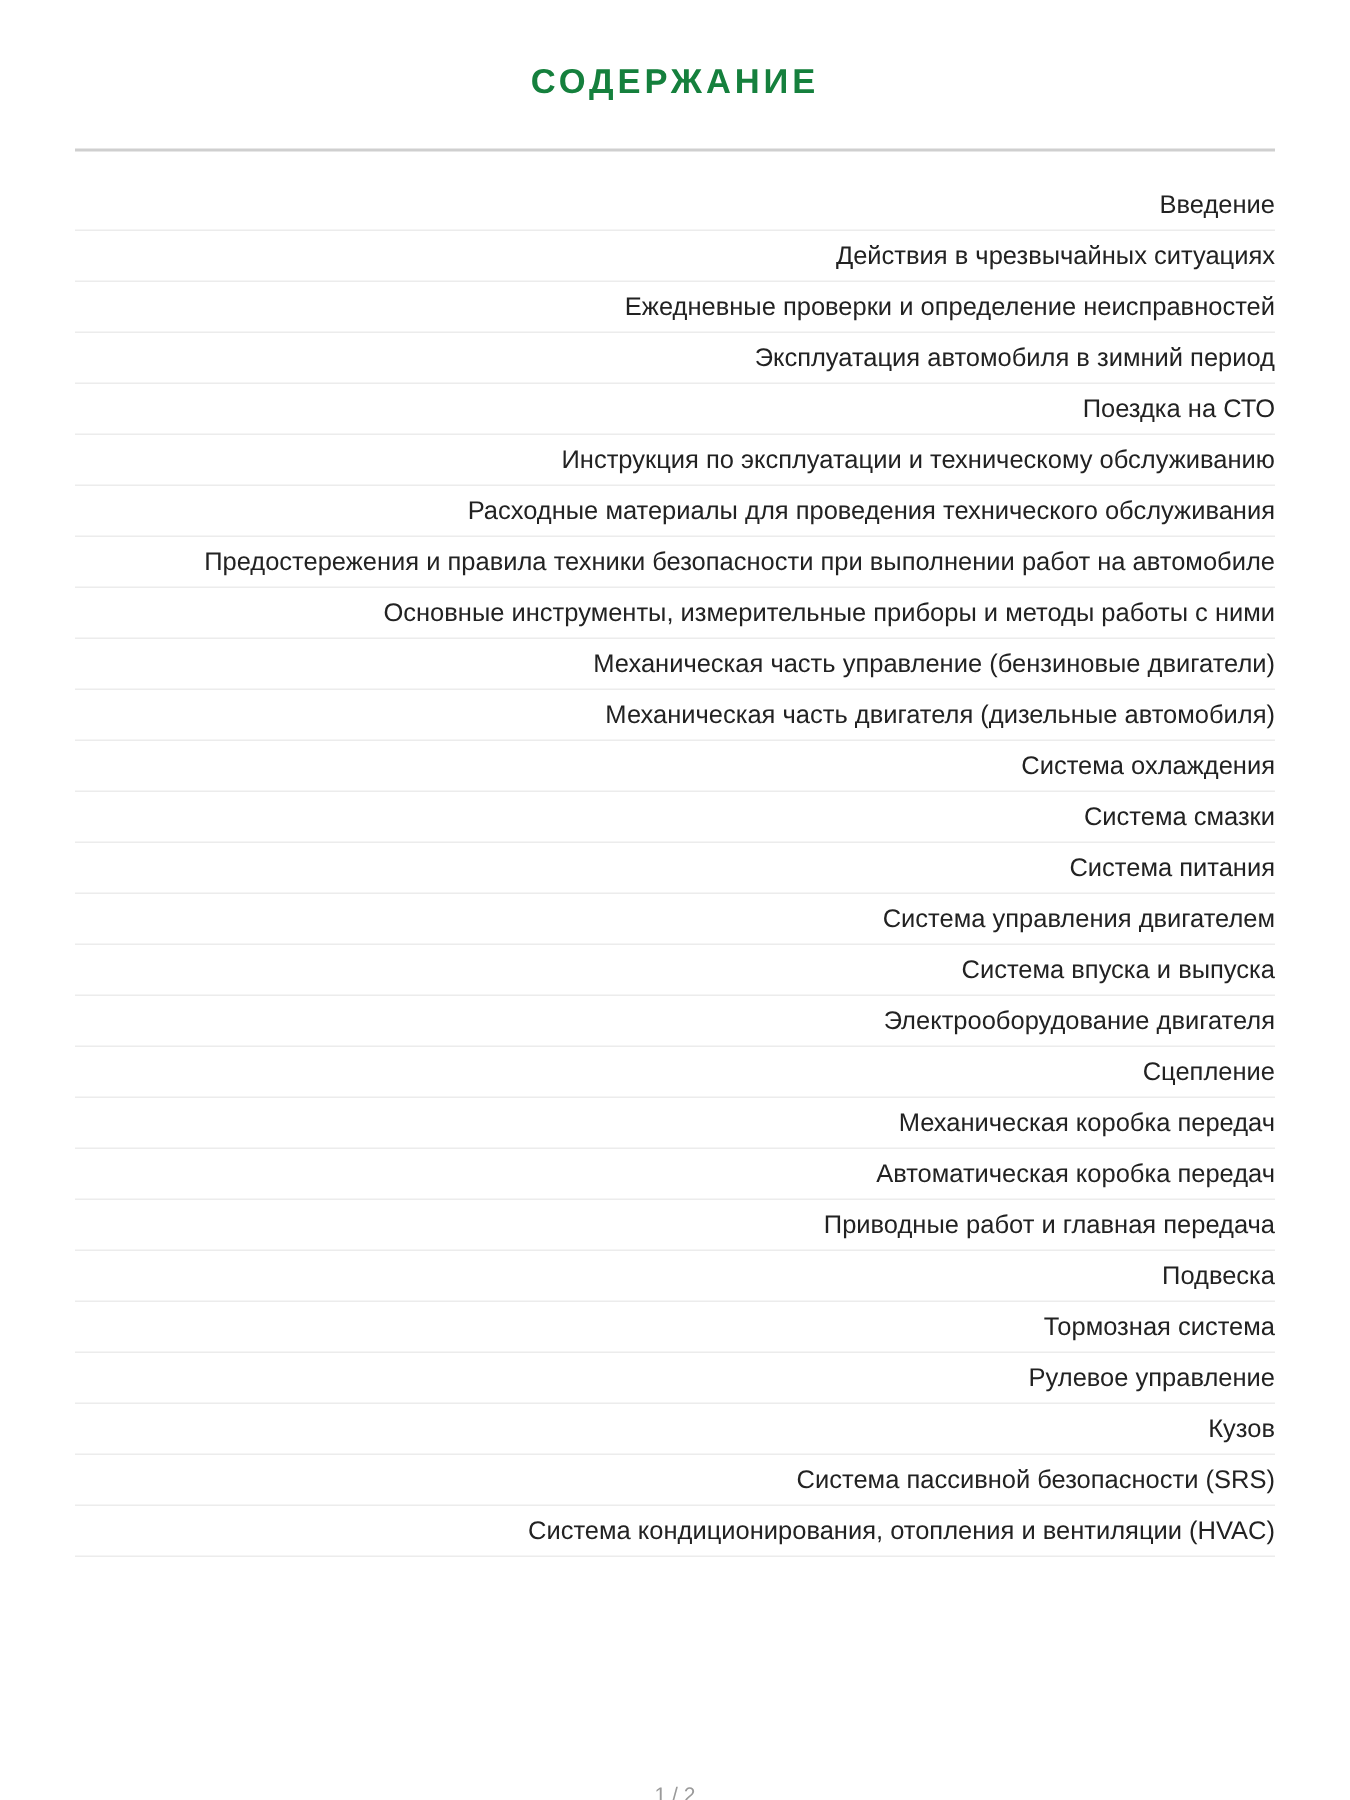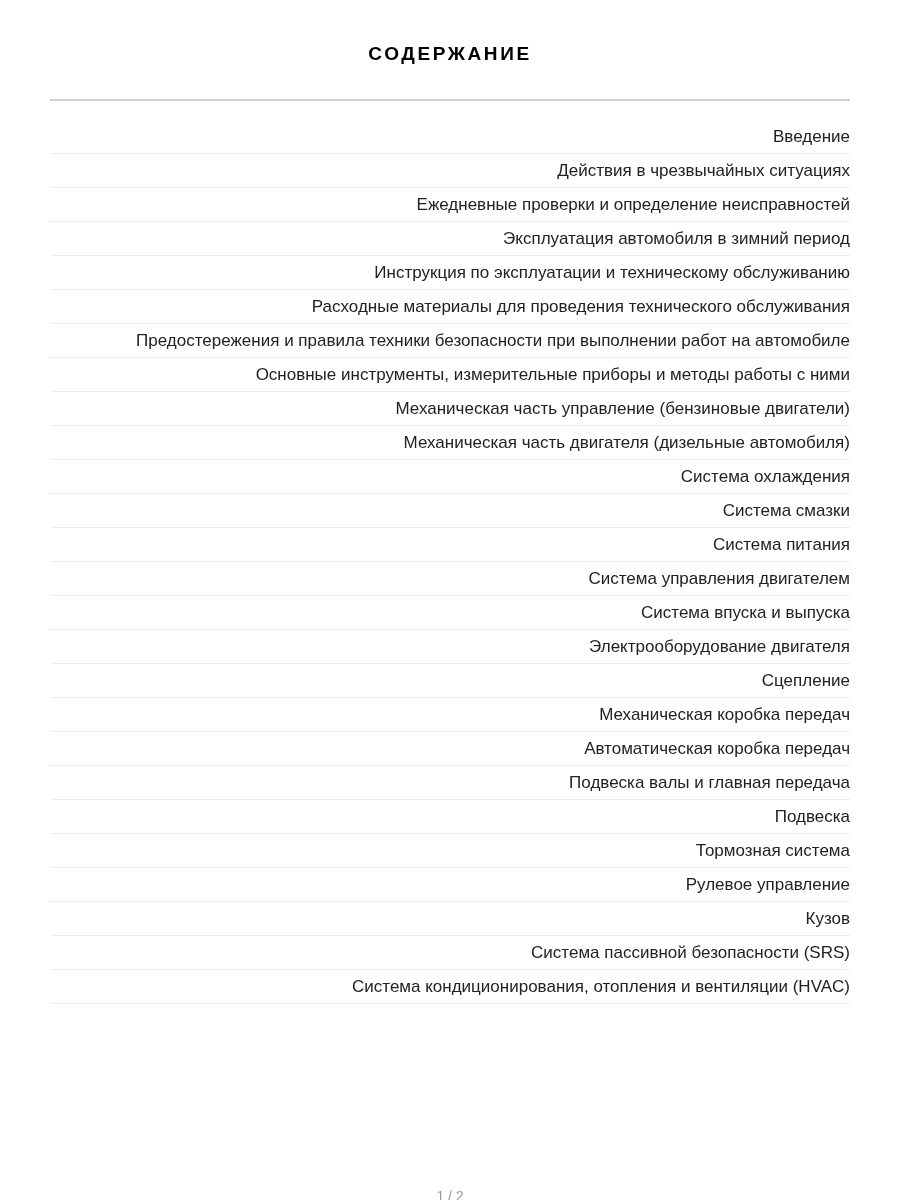--- a/index.html
+++ b/index.html
@@ -14,24 +14,24 @@
     font-family: "Liberation Sans", "DejaVu Sans", sans-serif;
     color: #222222;
     overflow: hidden;
   }
   .title {
     position: absolute;
     top: 38px;
     left: 0;
     width: 900px;
     text-align: center;
-    font-size: 19px;
+    font-size: 23px;
     font-weight: bold;
     letter-spacing: 2.6px;
-    color: #000000;
+    color: #15803d;
     margin: 0;
     line-height: 32px;
   }
   .title-rule {
     position: absolute;
     top: 99px;
     left: 50px;
     width: 800px;
     height: 2px;
     background: #cfcfcf;
@@ -74,36 +74,37 @@
 <body>
 
 <h1 class="title">СОДЕРЖАНИЕ</h1>
 <div class="title-rule"></div>
 
 <ul class="toc" id="toc-list">
     <li class="toc-item"><span>Введение</span></li>
     <li class="toc-item"><span>Действия в чрезвычайных ситуациях</span></li>
     <li class="toc-item"><span>Ежедневные проверки и определение неисправностей</span></li>
     <li class="toc-item"><span>Эксплуатация автомобиля в зимний период</span></li>
+    <li class="toc-item"><span>Поездка на СТО</span></li>
     <li class="toc-item"><span>Инструкция по эксплуатации и техническому обслуживанию</span></li>
     <li class="toc-item"><span>Расходные материалы для проведения технического обслуживания</span></li>
     <li class="toc-item"><span>Предостережения и правила техники безопасности при выполнении работ на автомобиле</span></li>
     <li class="toc-item"><span>Основные инструменты, измерительные приборы и методы работы с ними</span></li>
     <li class="toc-item"><span>Механическая часть управление (бензиновые двигатели)</span></li>
     <li class="toc-item"><span>Механическая часть двигателя (дизельные автомобиля)</span></li>
     <li class="toc-item"><span>Система охлаждения</span></li>
     <li class="toc-item"><span>Система смазки</span></li>
     <li class="toc-item"><span>Система питания</span></li>
     <li class="toc-item"><span>Система управления двигателем</span></li>
     <li class="toc-item"><span>Система впуска и выпуска</span></li>
     <li class="toc-item"><span>Электрооборудование двигателя</span></li>
     <li class="toc-item"><span>Сцепление</span></li>
     <li class="toc-item"><span>Механическая коробка передач</span></li>
     <li class="toc-item"><span>Автоматическая коробка передач</span></li>
-    <li class="toc-item"><span>Подвеска валы и главная передача</span></li>
+    <li class="toc-item"><span>Приводные работ и главная передача</span></li>
     <li class="toc-item"><span>Подвеска</span></li>
     <li class="toc-item"><span>Тормозная система</span></li>
     <li class="toc-item"><span>Рулевое управление</span></li>
     <li class="toc-item"><span>Кузов</span></li>
     <li class="toc-item"><span>Система пассивной безопасности (SRS)</span></li>
     <li class="toc-item"><span>Система кондиционирования, отопления и вентиляции (HVAC)</span></li>
   </ul>
 
 <div class="page-indicator">1 / 2</div>
 

